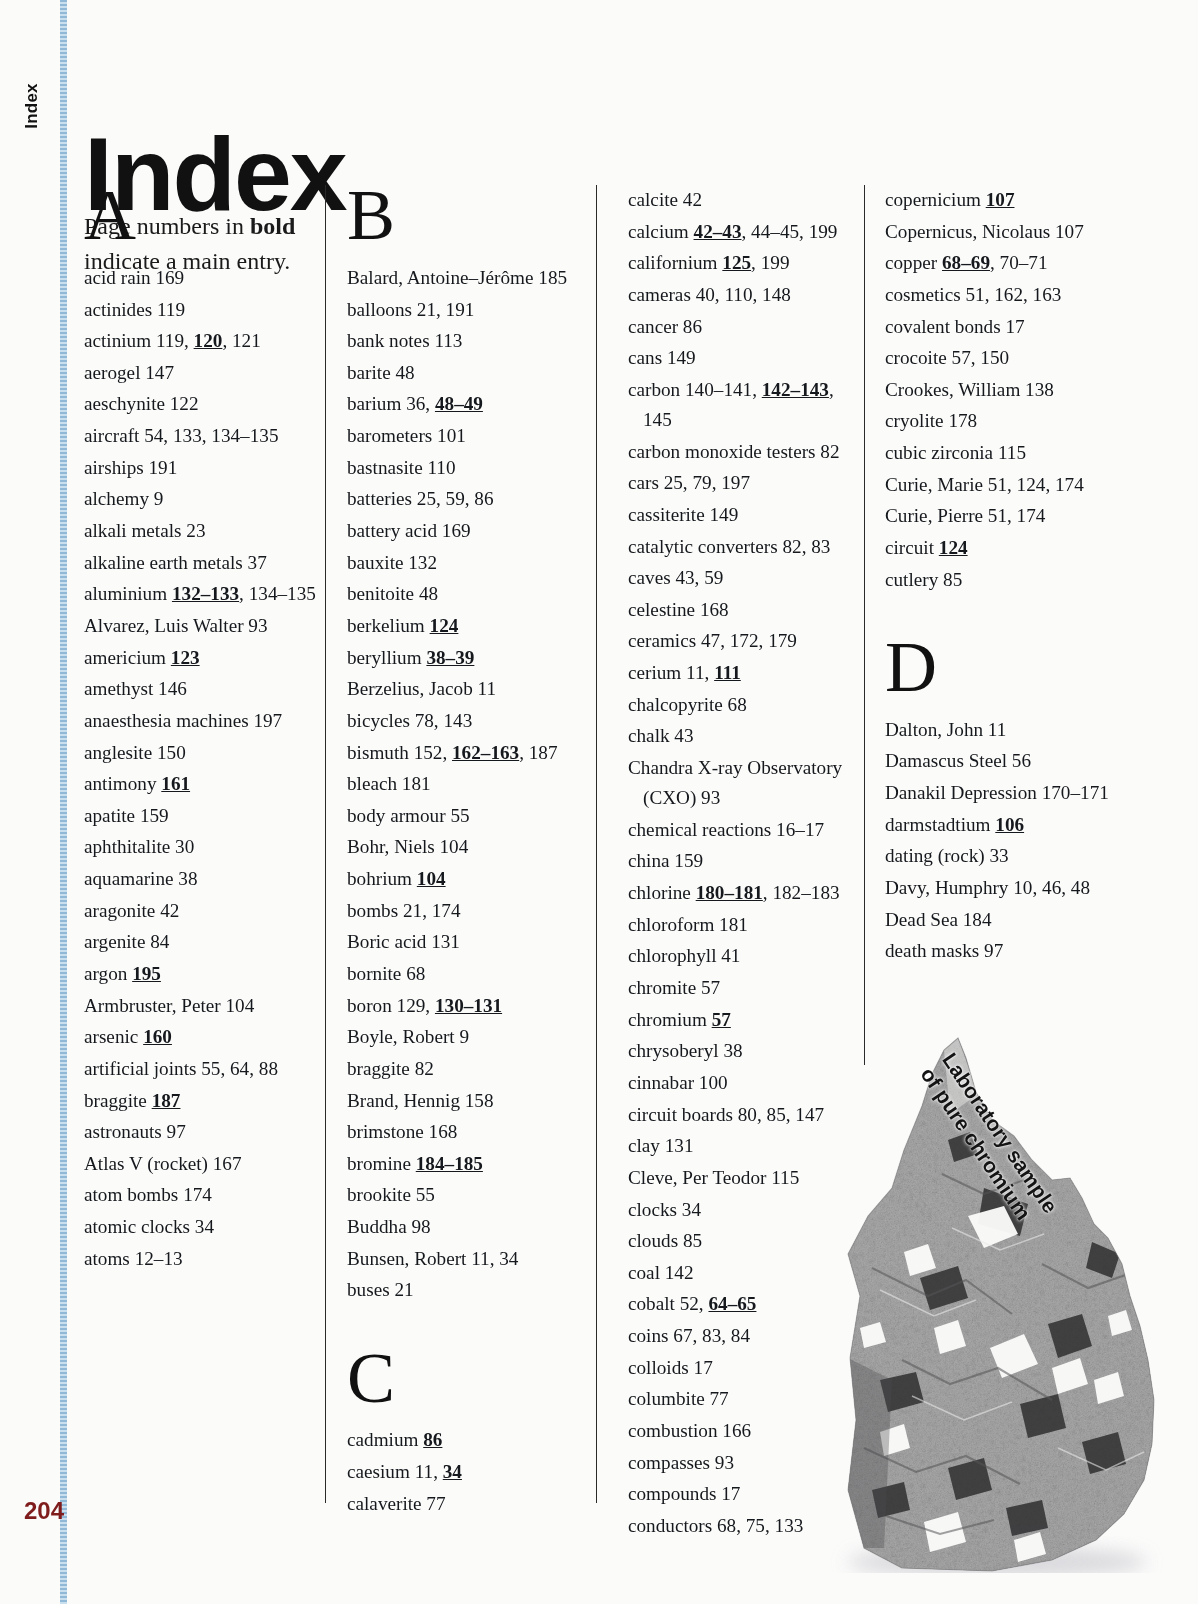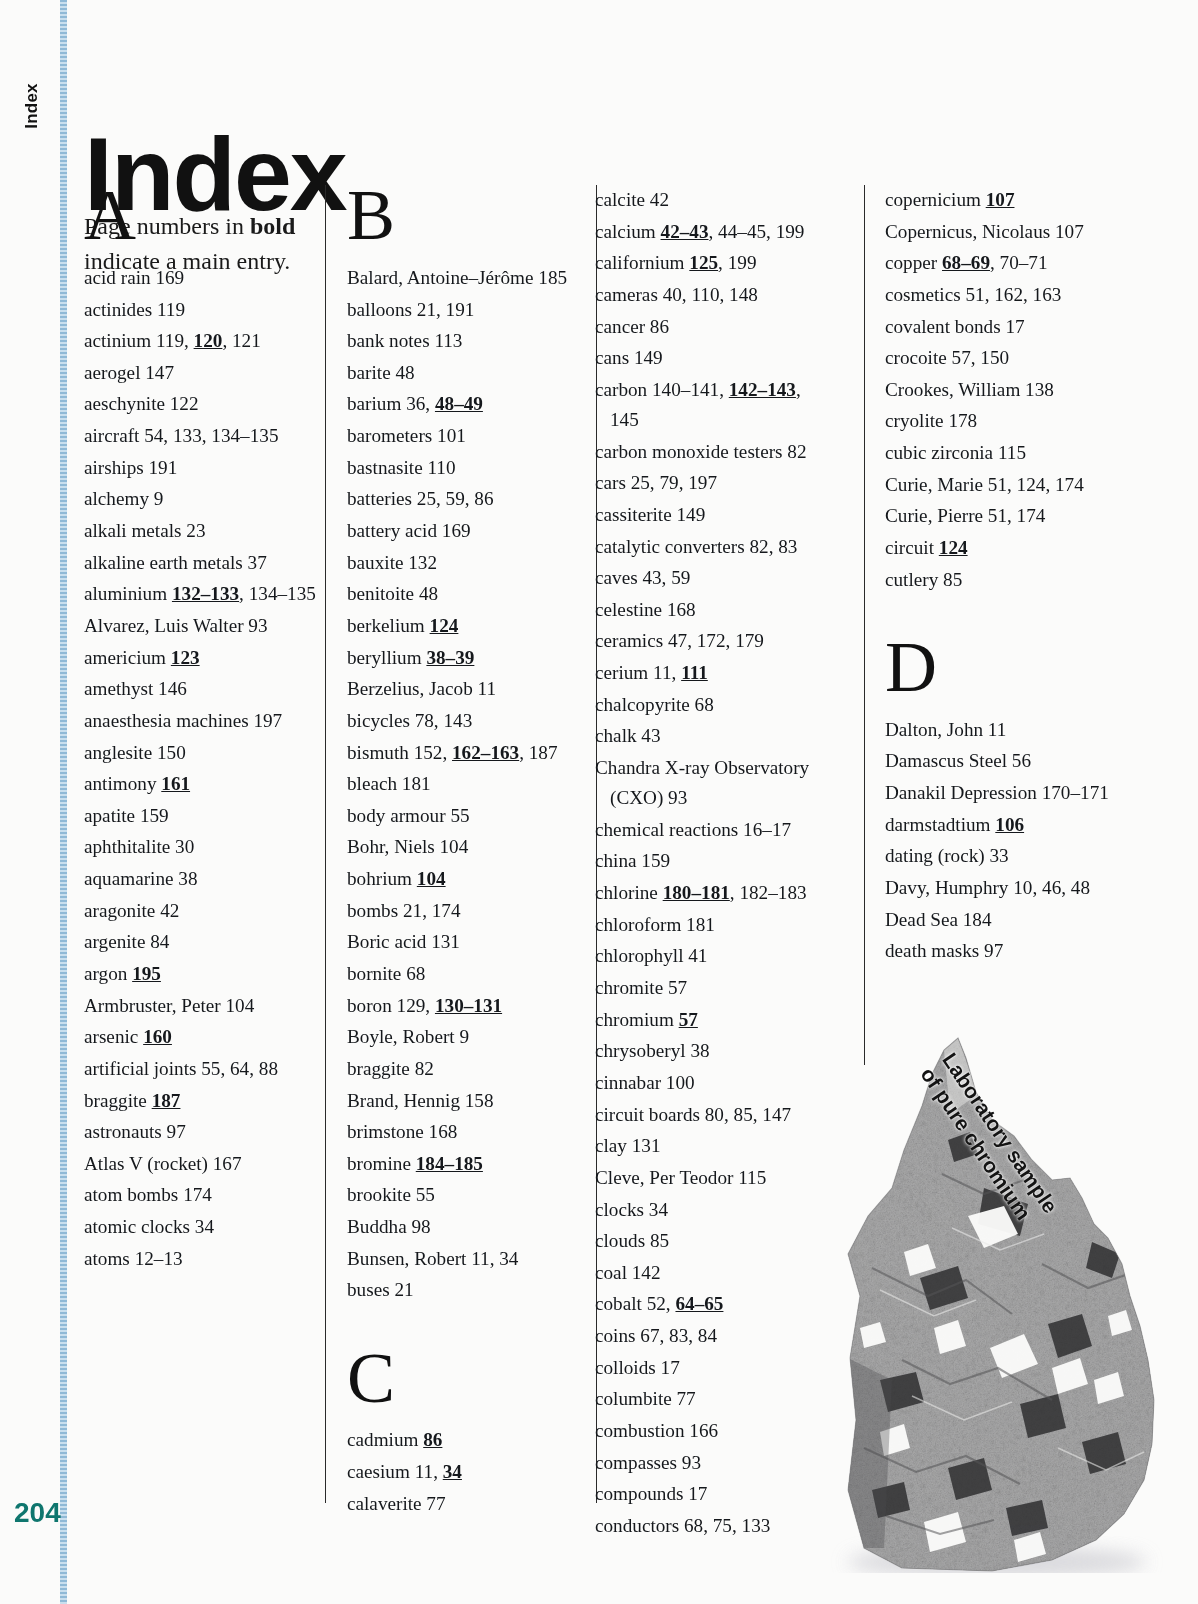--- a/index.html
+++ b/index.html
@@ -70,21 +70,21 @@
   }
   #note b { font-weight: bold; }
 
   
   .col {
     position: absolute;
     top: 185px;
   }
   #col1 { left: 84px;  width: 232px; }
   #col2 { left: 347px; width: 240px; }
-  #col3 { left: 595px; width: 235px; }
+  #col3 { left: 628px; width: 235px; }
   #col4 { left: 885px; width: 240px; }
 
   .rule {
     position: absolute;
     width: 1px;
     background: #2a2a2a;
   }
   #rule1 { left: 325px; top: 185px; height: 1318px; }
   #rule2 { left: 596px; top: 185px; height: 1318px; }
   #rule3 { left: 864px; top: 185px; height: 880px; }
@@ -129,26 +129,26 @@
     font-family: "Liberation Sans", "DejaVu Sans", sans-serif;
     font-weight: bold;
     font-size: 21px;
     line-height: 1.26;
     color: #141414;
     text-shadow: 0 0 2px #fff, 0 0 4px #fff;
   }
 
   #folio {
     position: absolute;
-    left: 14px;
+    left: 24px;
     top: 1497px;
     font-family: "Liberation Sans", "DejaVu Sans", sans-serif;
     font-weight: bold;
-    font-size: 28px;
-    color: #0f766e;
+    font-size: 24px;
+    color: #7f1d1d;
   }
 </style>
 </head>
 <body>
 
 <div id="page">
 
   <div id="edge-strip"></div>
   <div id="edge-tab-label">Index</div>
 

